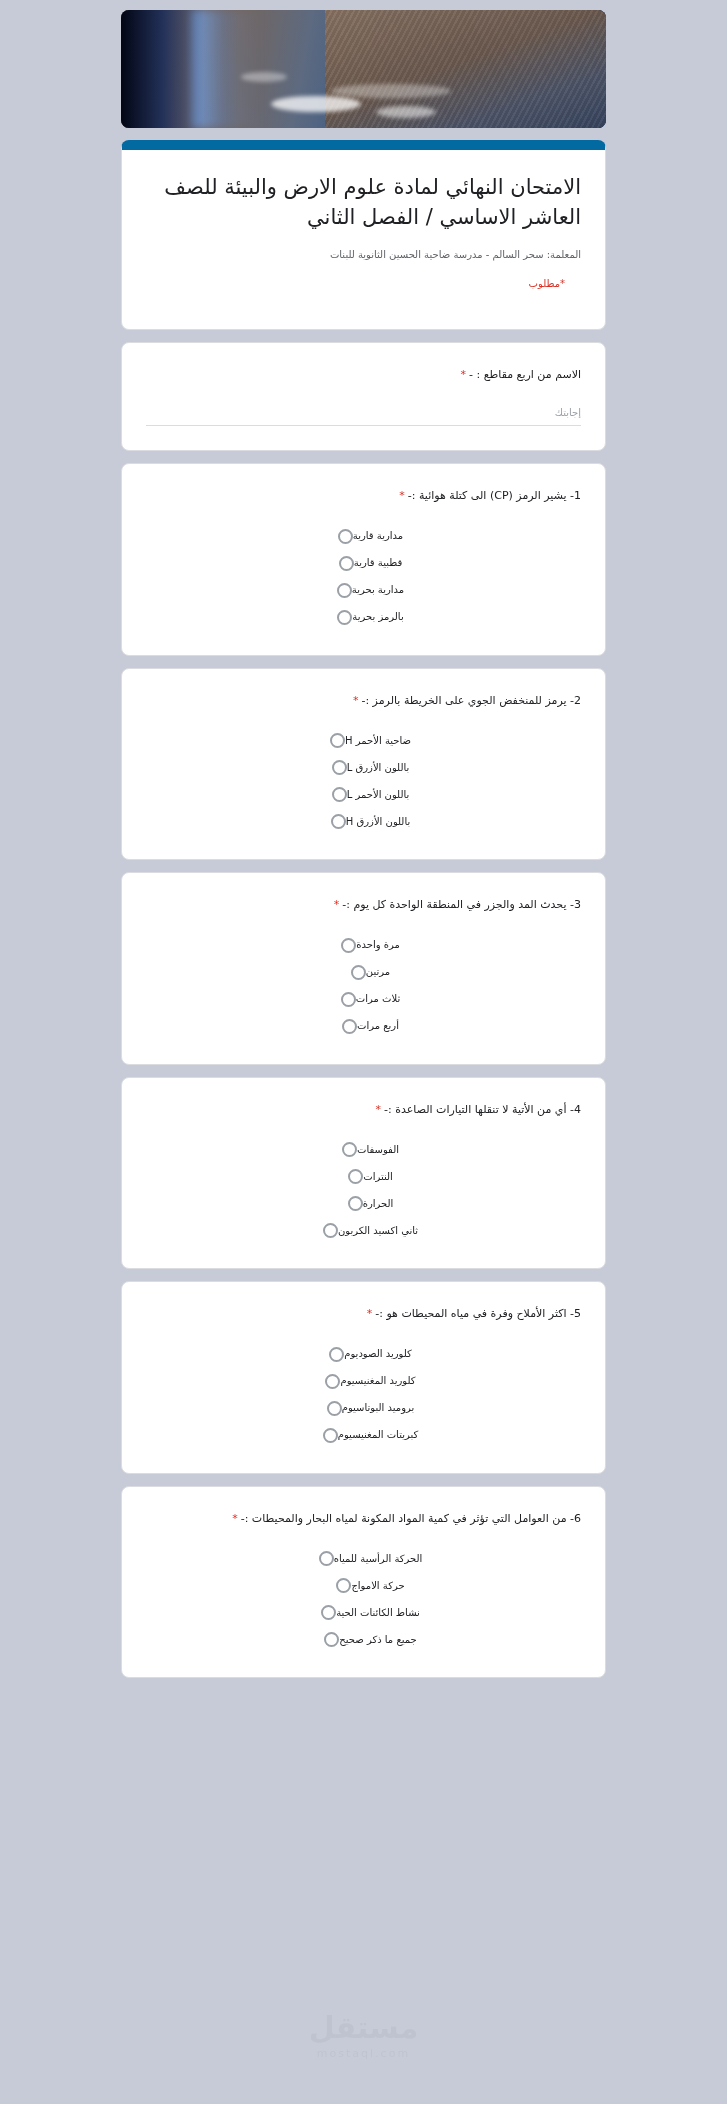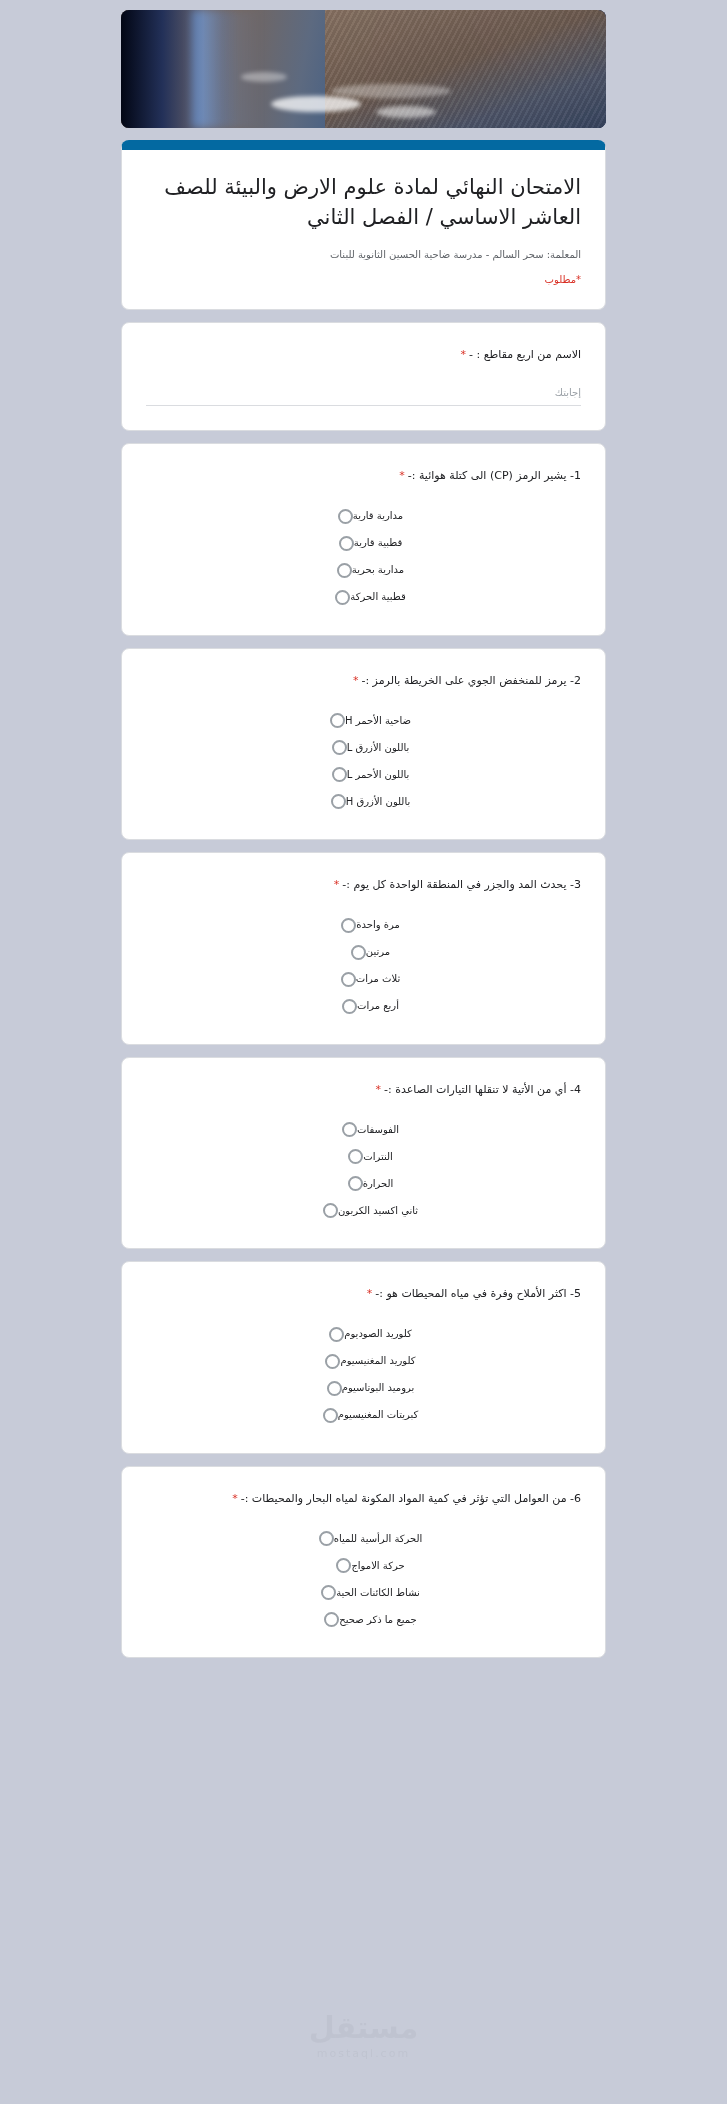--- a/index.html
+++ b/index.html
@@ -104,21 +104,21 @@
     font-size: 10px;
     color: #5f6368;
     text-align: right;
     margin: 0 0 12px 0;
     line-height: 1.5;
   }
   .required-note {
     font-size: 10px;
     color: #d93025;
     text-align: right;
-    margin: 0;
+    margin: 16px;
   }
 
   .q-title {
     font-size: 11px;
     color: #202124;
     text-align: right;
     margin: 0 0 18px 0;
     line-height: 1.5;
   }
   .q-title .star {
@@ -236,21 +236,21 @@
         <li class="option-row">
           <span class="radio"></span>
           <span class="option-label">قطبية قارية</span>
         </li>
         <li class="option-row">
           <span class="radio"></span>
           <span class="option-label">مدارية بحرية</span>
         </li>
         <li class="option-row">
           <span class="radio"></span>
-          <span class="option-label">قطبية الحركة</span>
+          <span class="option-label">بالرمز بحرية</span>
         </li>
       </ul>
     </div>
 
     <div class="card">
       <p class="q-title">
         <span>2- يرمز للمنخفض الجوي على الخريطة بالرمز :-</span><span class="star">*</span>
       </p>
       <ul class="options">
         <li class="option-row">

